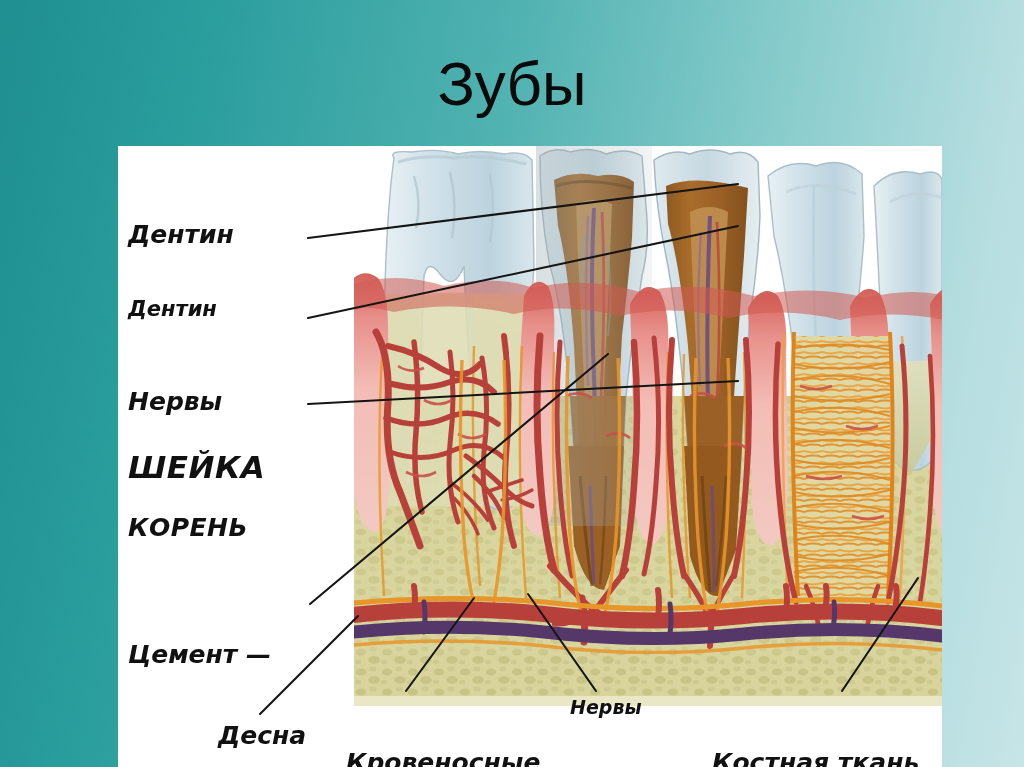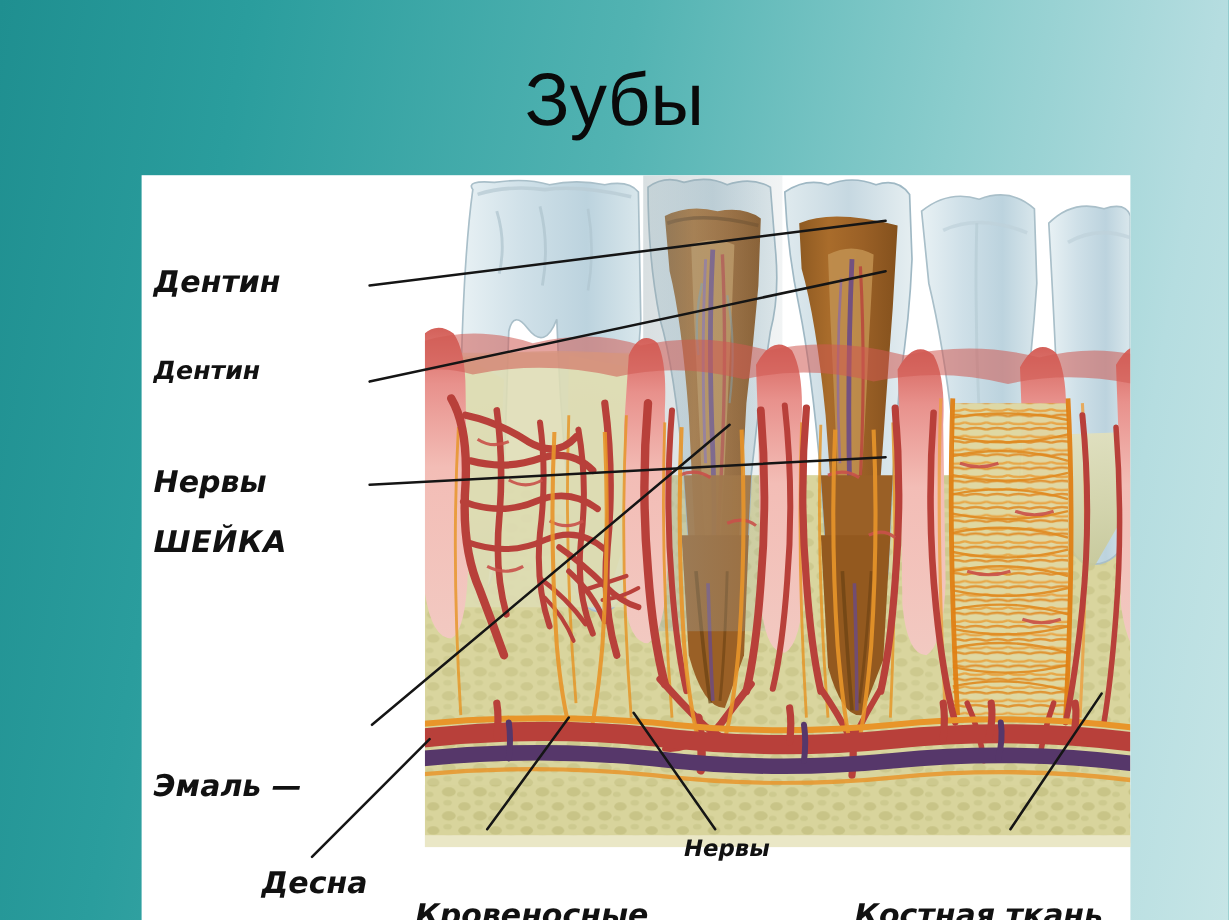--- a/index.html
+++ b/index.html
@@ -47,21 +47,21 @@
     white-space:pre;
     line-height:1.06;
   }
   .lbl.caps{font-weight:bold;letter-spacing:.5px;}
   .lbl.reg{font-weight:bold;}
 
   #l-koronka{left:10px;top:16px;font-size:25px;}
   #l-emal  {left:10px;top:76px;font-size:25px;}
   #l-dentin{left:10px;top:152px;font-size:21px;}
   #l-cement{left:10px;top:243px;font-size:25px;}
-  #l-sheyka{left:10px;top:293px;font-size:25px;}
+  #l-sheyka{left:10px;top:305px;font-size:31px;}
   #l-koren {left:10px;top:369px;font-size:25px;}
   #l-pulpa {left:10px;top:443px;font-size:25px;}
   #l-desna {left:100px;top:577px;font-size:25px;font-style:italic;}
   #l-sosudy{left:228px;top:551px;font-size:25px;}
   #l-nervy {left:452px;top:551px;font-size:19px;}
   #l-kost  {left:594px;top:551px;font-size:25px;}
 
   
   #leads{position:absolute;left:0;top:0;width:824px;height:621px;pointer-events:none;}
 </style>
@@ -367,23 +367,24 @@
         <line x1="288" y1="545" x2="356" y2="452"></line>
         <line x1="478" y1="545" x2="410" y2="448"></line>
         <line x1="724" y1="545" x2="800" y2="432"></line>
       </g>
     </svg>
 
     <div class="lbl reg" id="l-emal">Дентин</div>
     <div class="lbl reg" id="l-dentin">Дентин</div>
     <div class="lbl reg" id="l-cement">Нервы</div>
     <div class="lbl caps" id="l-sheyka">ШЕЙКА</div>
+    <div class="lbl caps" id="l-koren">КОРЕНЬ</div>
 
     <div class="lbl reg" id="l-pulpa">
-      <div>Эмаль —</div>
+      <div>Цемент —</div>
       
     </div>
 
     <div class="lbl reg" id="l-desna">Десна</div>
 
     <div class="lbl reg" id="l-sosudy">
       <div>Кровеносные</div>
       
     </div>
 

